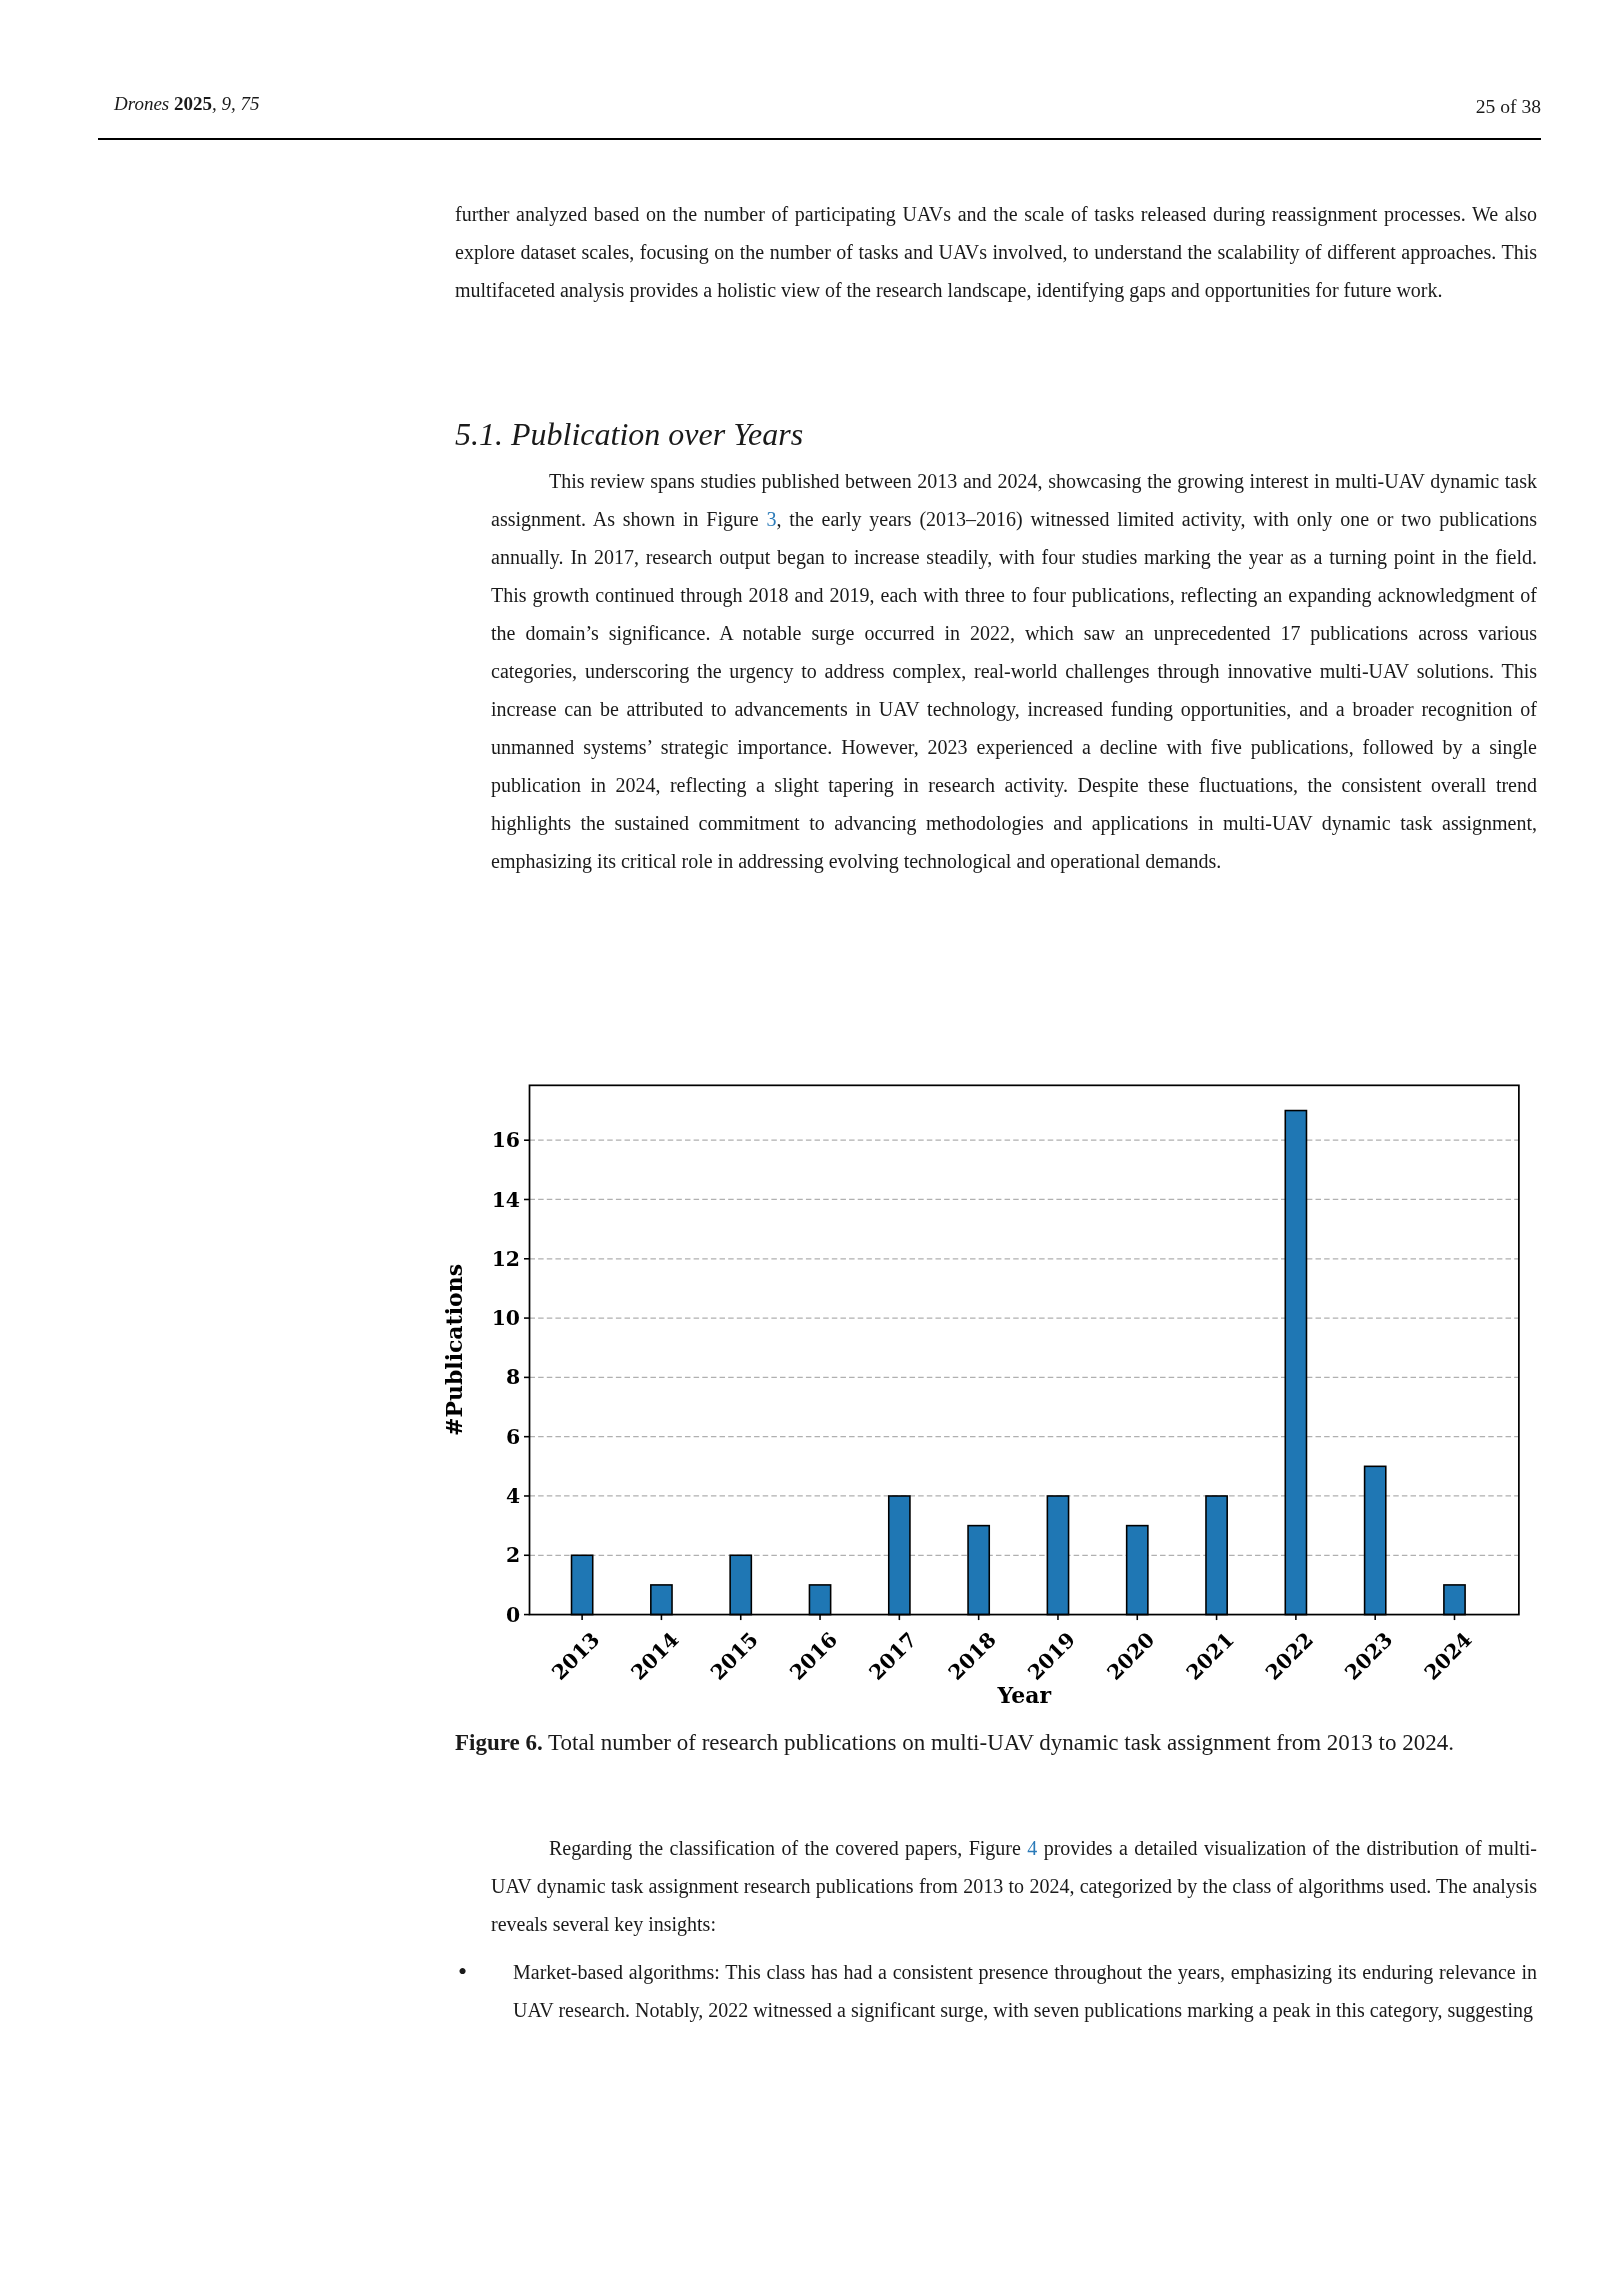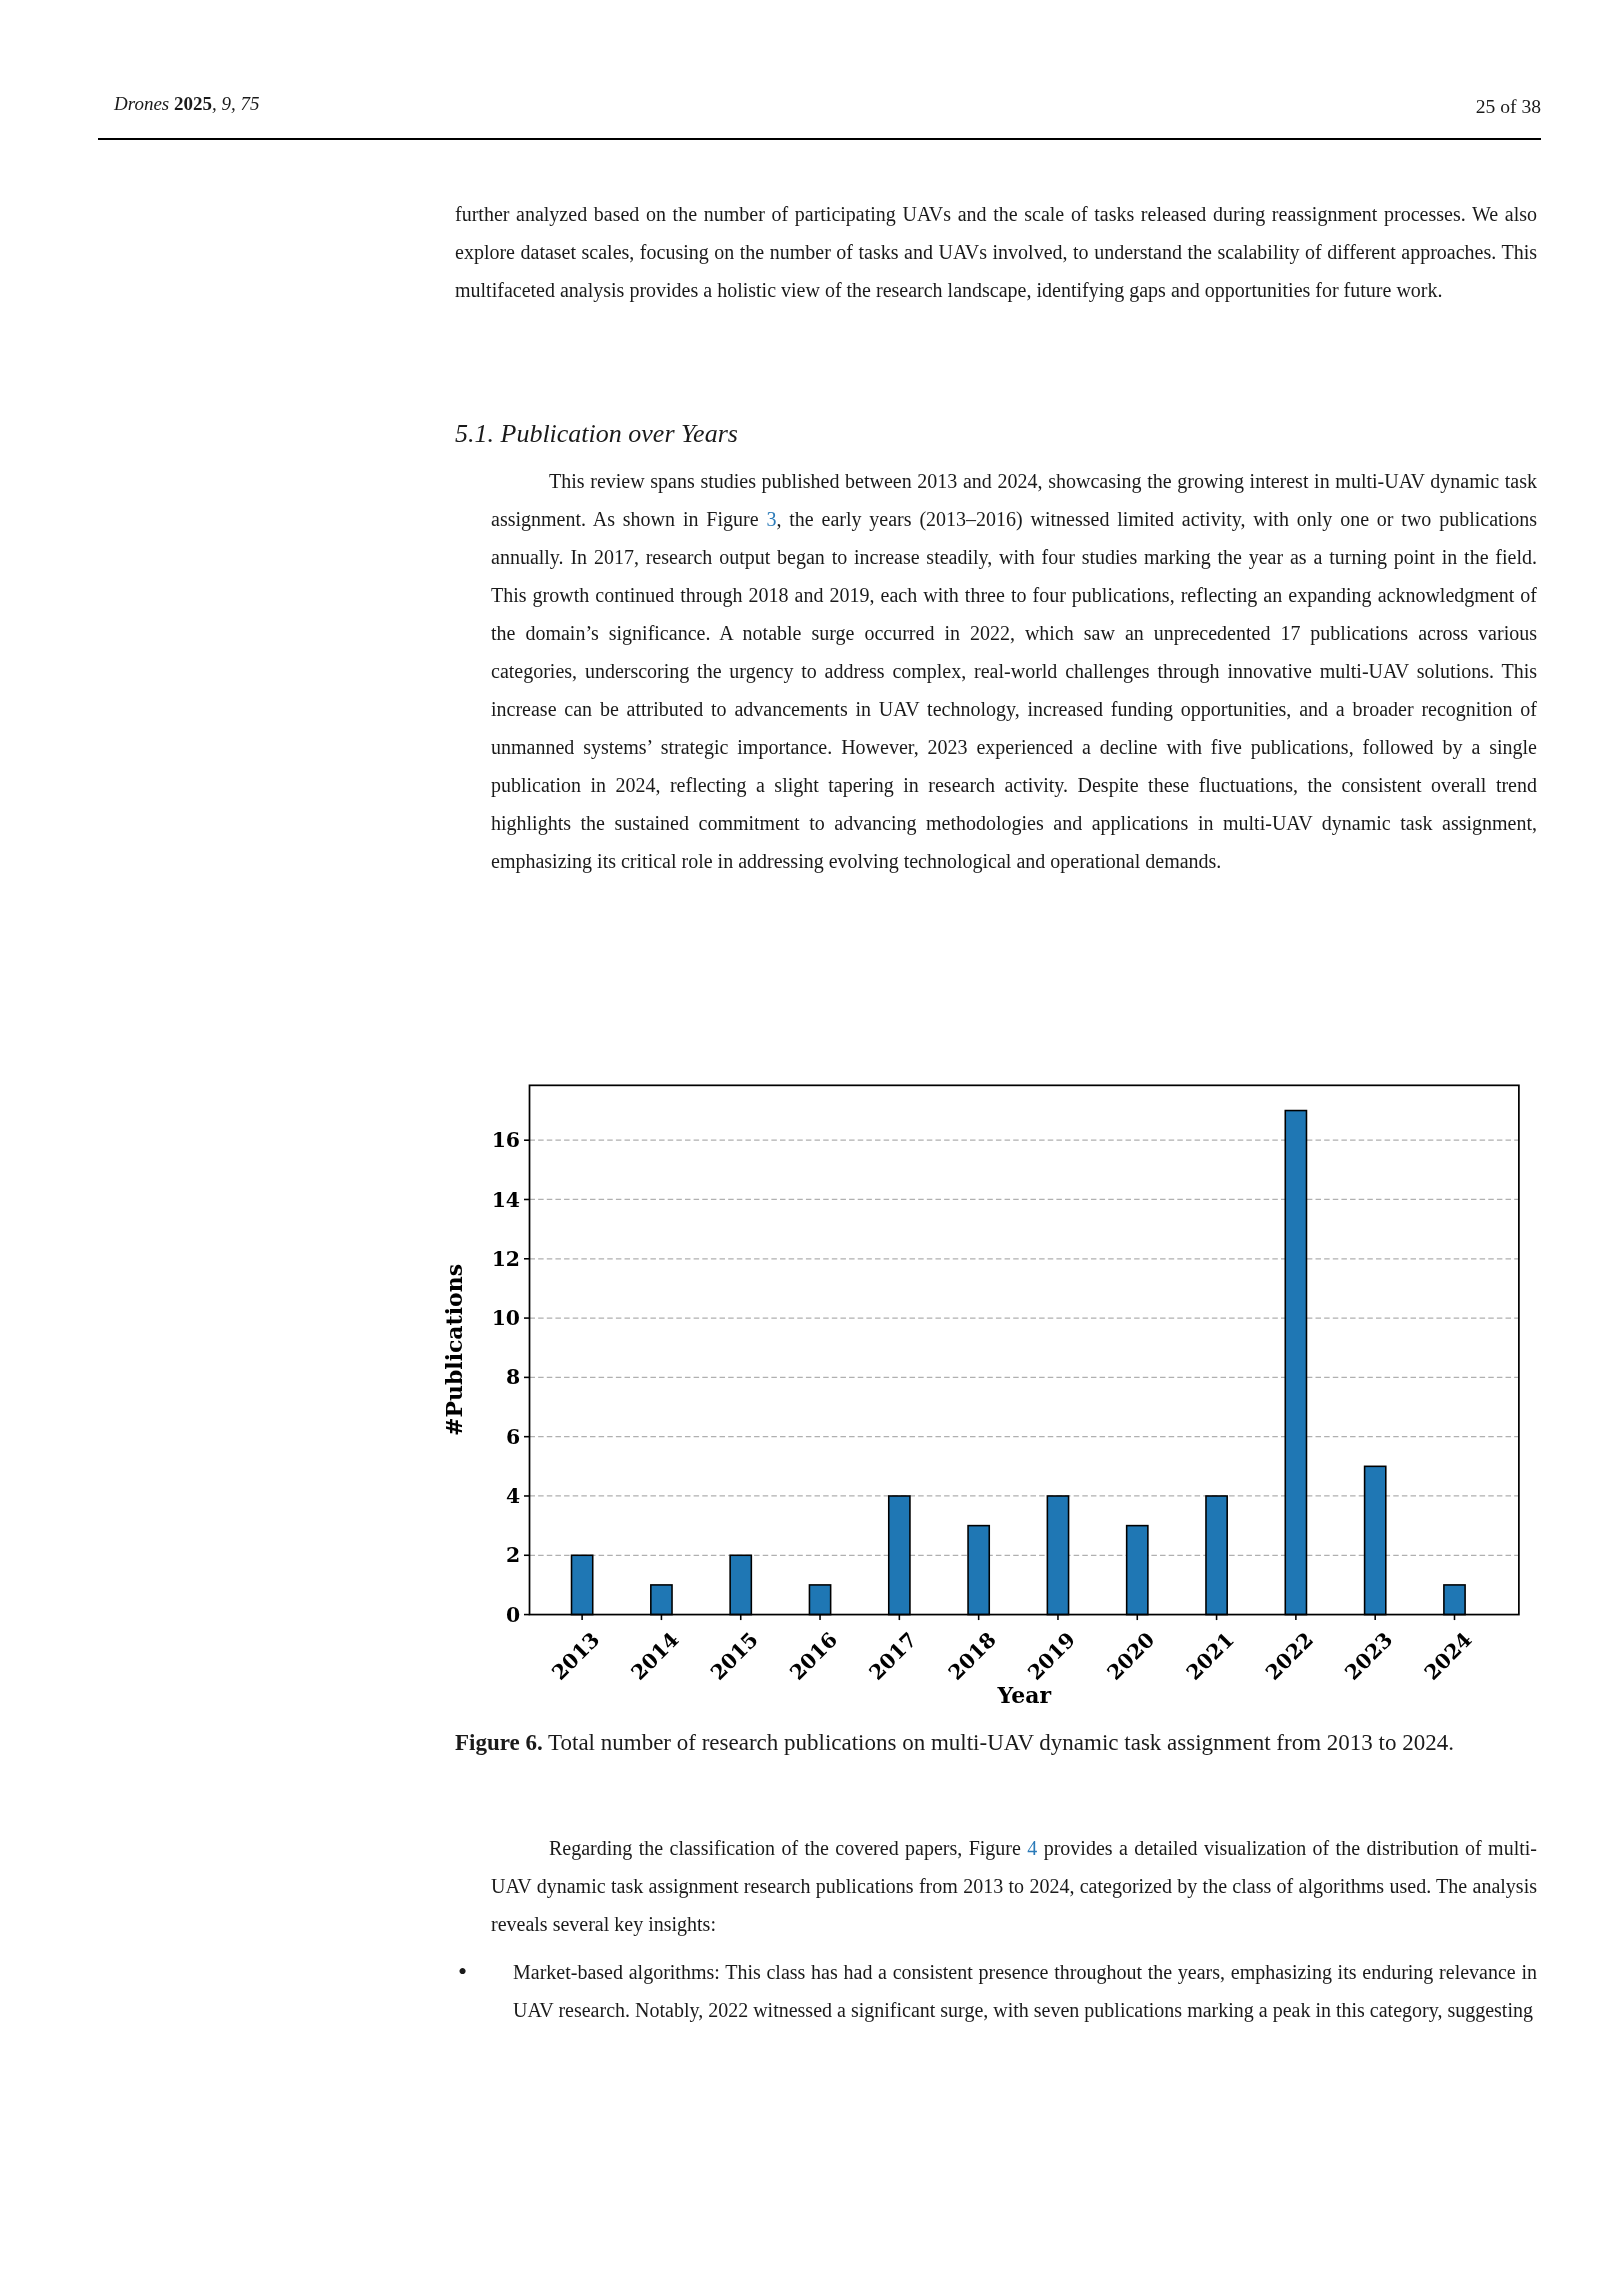--- a/index.html
+++ b/index.html
@@ -6,21 +6,21 @@
   body { width: 1623px; height: 2295px; position: relative; overflow: hidden;
          font-family: "Liberation Serif", "DejaVu Serif", serif; color: #1a1a1a; }
   .header { position: absolute; left: 98px; top: 93px; width: 1443px; height: 47px; }
   .header .journal { position: absolute; left: 16px; top: 0; font-size: 19px; font-style: italic; }
   .header .journal b { font-style: normal; font-weight: bold; }
   .header .pageno { position: absolute; right: 0; top: 3.1px; font-size: 19.6px; }
   .rule { position: absolute; left: 98px; top: 138px; width: 1443px; height: 2.4px; background: #000; }
   .col { position: absolute; left: 455px; width: 1082px; }
   .para { font-size: 20px; line-height: 38px; text-align: justify; margin: 0; }
   .para.indent { text-indent: 58px; margin-left: 36px; }
-  .section-title { font-size: 26px; font-style: italic; line-height: 38px; margin: 0; }
+  .section-title { font-size: 32px; font-style: italic; line-height: 38px; margin: 0; }
   .link { color: #2a7ab8; }
   .caption { font-size: 23px; line-height: 34px; text-align: justify; margin: 0; }
   .caption b { font-weight: bold; }
   .bullet-row { position: relative; padding-left: 58px; }
   .bullet-row .dot { position: absolute; left: 3.1px; top: 0; font-size: 26px; line-height: 38px; }
   #chart { position: absolute; left: 440px; top: 1068px; width: 1115px; height: 644px; }
   #chart text { font-family: "DejaVu Serif", serif; font-weight: bold; fill: #000; }
 </style>
 </head>
 <body>

